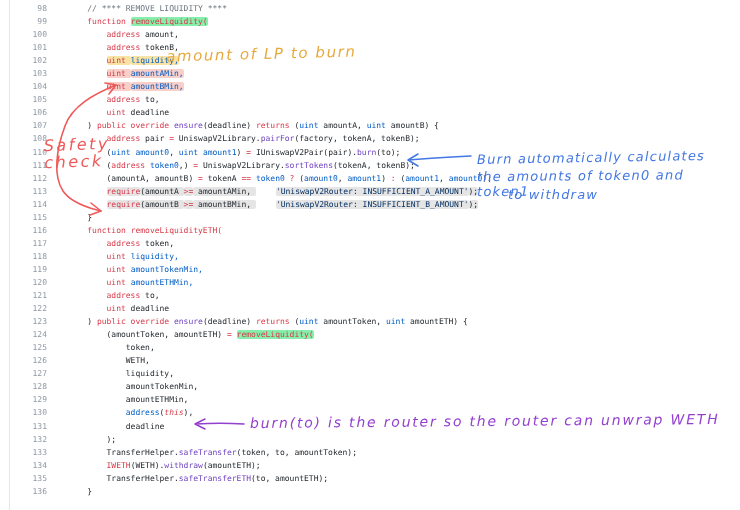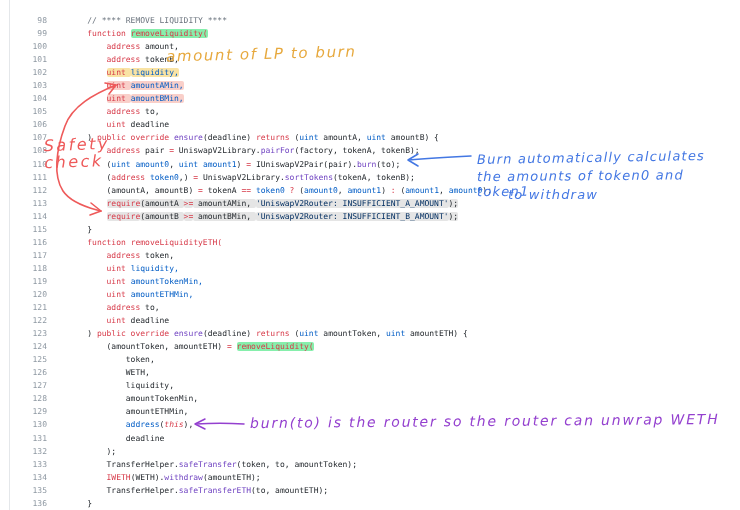--- a/index.html
+++ b/index.html
@@ -3,34 +3,34 @@
 <meta charset="utf-8">
 <style>
   html,body{margin:0;padding:0;}
   body{
     width:740px;height:510px;position:relative;overflow:hidden;background:#ffffff;
     font-family:"Liberation Sans","DejaVu Sans",sans-serif;
   }
   .page-left-border{position:absolute;left:9px;top:0;width:1px;height:510px;background:#e4e7ea;}
   
   .editor{
-    position:absolute;left:0;top:0;right:0;bottom:0;padding-top:14px;
+    position:absolute;left:0;top:0;right:0;bottom:0;padding-top:2px;
     font-family:"DejaVu Sans Mono","Liberation Mono",monospace;
     font-size:8px;line-height:13.05px;text-rendering:geometricPrecision;
   }
   .row{display:flex;height:13.05px;white-space:pre;}
   .num{display:inline-block;width:47px;text-align:right;color:#8e98a2;flex:none;}
   .codetext{margin-left:21px;color:#24292e;}
   
   .k{color:#d73a49;}
   .ki{color:#d73a49;font-style:italic;text-align:center;}
   .b{color:#005cc5;}
   .f{color:#6f42c1;}
   .c{color:#6a737d;}
-  .s{color:#032f62;}
+  .s{color:#032f62;margin-left:20px;}
   
   .hg{background:#86efac;border-radius:2px;}
   .hy{background:#f9e3a4;border-radius:2px;}
   .hp{background:#f9cfc9;border-radius:2px;}
   .hp2{background:#e5e5e5;border-radius:2px;}
   
   .hand{
     position:absolute;font-family:"DejaVu Sans",sans-serif;font-style:italic;
     white-space:pre-line;pointer-events:none;
   }

